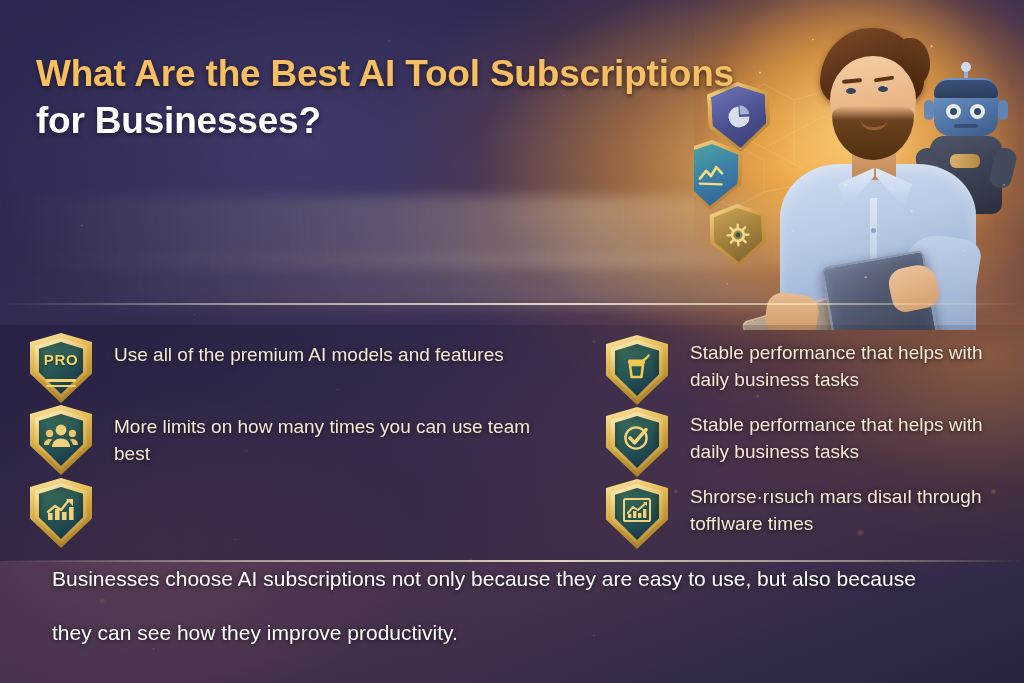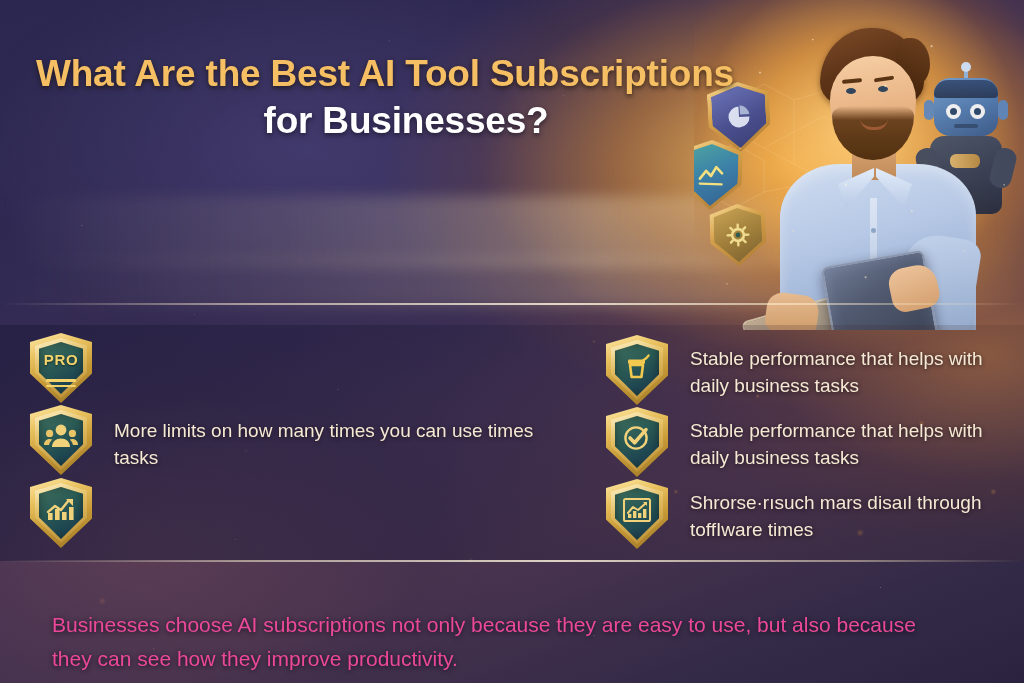--- a/index.html
+++ b/index.html
@@ -260,35 +260,35 @@
   .div-top{ top:303px; }
   .div-bot{ top:560px; }
 
   
   .headline{
     position:absolute; left:36px; top:38px; width:740px;
     font-size:37px; font-weight:bold; line-height:47px;
     letter-spacing:-.2px;
   }
   .headline .l1{ color:#f6bf63; display:block; text-shadow:0 2px 5px rgba(26,18,8,.72);margin-top:12px; }
-  .headline .l2{ color:#ffffff; display:block; text-shadow:0 2px 5px rgba(20,16,34,.72);text-align:center; }
+  .headline .l2{ color:#ffffff; display:block; text-shadow:0 2px 5px rgba(20,16,34,.72); }
 
   .intro{
     position:absolute; left:36px; top:152px; width:660px;
     font-size:20.5px; line-height:38px; color:#f2ece2;
     text-shadow:0 1px 4px rgba(24,18,30,.82);
   }
 
   
   .cols{ position:absolute; left:0; top:333px; width:100%; height:224px; }
   .col{ position:absolute; top:0; }
   .col-left{ left:30px; width:570px; }
   .col-right{ left:606px; width:408px; }
 
-  .bullet{ position:absolute; display:flex; align-items:center; }
+  .bullet{ position:absolute; display:flex; align-items:flex-start; }
   .bullet .shield{ flex:0 0 auto; width:62px; height:70px; position:relative; }
   .bullet .btext{
     margin-left:22px; font-size:19px; line-height:27px; color:#f6e9d4;
     text-shadow:0 1px 4px rgba(26,18,24,.85); padding-top:8px;
   }
   .col-right .btext{ padding-top:4px; }
 
   
   .shield .sh-outer{
     position:absolute; inset:0;
@@ -313,22 +313,22 @@
   }
   .shield .sh-glyph svg{ display:block; }
   .pro-text{
     font-size:15px; font-weight:bold; color:#f3d36a; letter-spacing:.6px;
     text-align:center; line-height:15px; padding-bottom:9px;
     text-shadow:0 1px 2px rgba(0,0,0,.5);
   }
 
   
   .footer{
-    position:absolute; left:52px; top:608px; width:900px;
-    font-size:21px; line-height:34px; color:#ec4899;
+    position:absolute; left:52px; top:552px; width:900px;
+    font-size:21px; line-height:54px; color:#ffffff;
     text-shadow:0 1px 5px rgba(20,14,26,.88);
   }
 </style>
 </head>
 <body>
 
 <div class="canvas">
 
   <div class="bg-base"></div>
   <div class="bg-stars"></div>
@@ -457,39 +457,40 @@
           <div class="sh-glyph">
             <div class="pro-text">PRO</div>
           </div>
           <div class="sh-glyph" style="align-items:flex-end;padding-bottom:16px;">
             <div>
                 <i style="display:block;width:30px;height:2.4px;background:#f3d36a;border-radius:1px;margin:0 auto 3px;"></i>
                 <i style="display:block;width:30px;height:2.4px;background:#f3d36a;border-radius:1px;margin:0 auto;"></i>
               </div>
           </div>
         </div>
+        <div class="btext">Use all of the premium AI models and features</div>
       </div>
 
       <div class="bullet" style="top:72px;  width:530px;">
         <div class="shield">
           <div class="sh-outer"></div>
             <div class="sh-mid"></div>
             <div class="sh-inner"></div>
           <div class="sh-glyph">
             <svg width="34" height="28" viewBox="0 0 34 28">
               <circle cx="17" cy="8" r="5.4" fill="#f1d27a"></circle>
               <path d="M8 25c0-5 4-8.4 9-8.4S26 20 26 25z" fill="#f1d27a"></path>
               <circle cx="5.6" cy="11.4" r="3.6" fill="#e9c568"></circle>
               <path d="M0 23c0-3.6 2.4-6 5.6-6 1 0 1.9.2 2.7.6C6.6 19.2 5.4 21 5 23z" fill="#e9c568"></path>
               <circle cx="28.4" cy="11.4" r="3.6" fill="#e9c568"></circle>
               <path d="M34 23c0-3.6-2.4-6-5.6-6-1 0-1.9.2-2.7.6 1.7 1.6 2.9 3.4 3.3 5.4z" fill="#e9c568"></path>
             </svg>
           </div>
         </div>
-        <div class="btext">More limits on how many times you can use times tasks</div>
+        <div class="btext">More limits on how many times you can use team best</div>
       </div>
 
       <div class="bullet" style="top:145px; width:530px;">
         <div class="shield">
           <div class="sh-outer"></div>
             <div class="sh-mid"></div>
             <div class="sh-inner"></div>
           <div class="sh-glyph">
             <svg width="32" height="28" viewBox="0 0 32 28">
               <polyline points="3,17 10,11 16,15 24,5" fill="none" stroke="#f1d27a" stroke-width="2.4" stroke-linecap="round" stroke-linejoin="round"></polyline>

